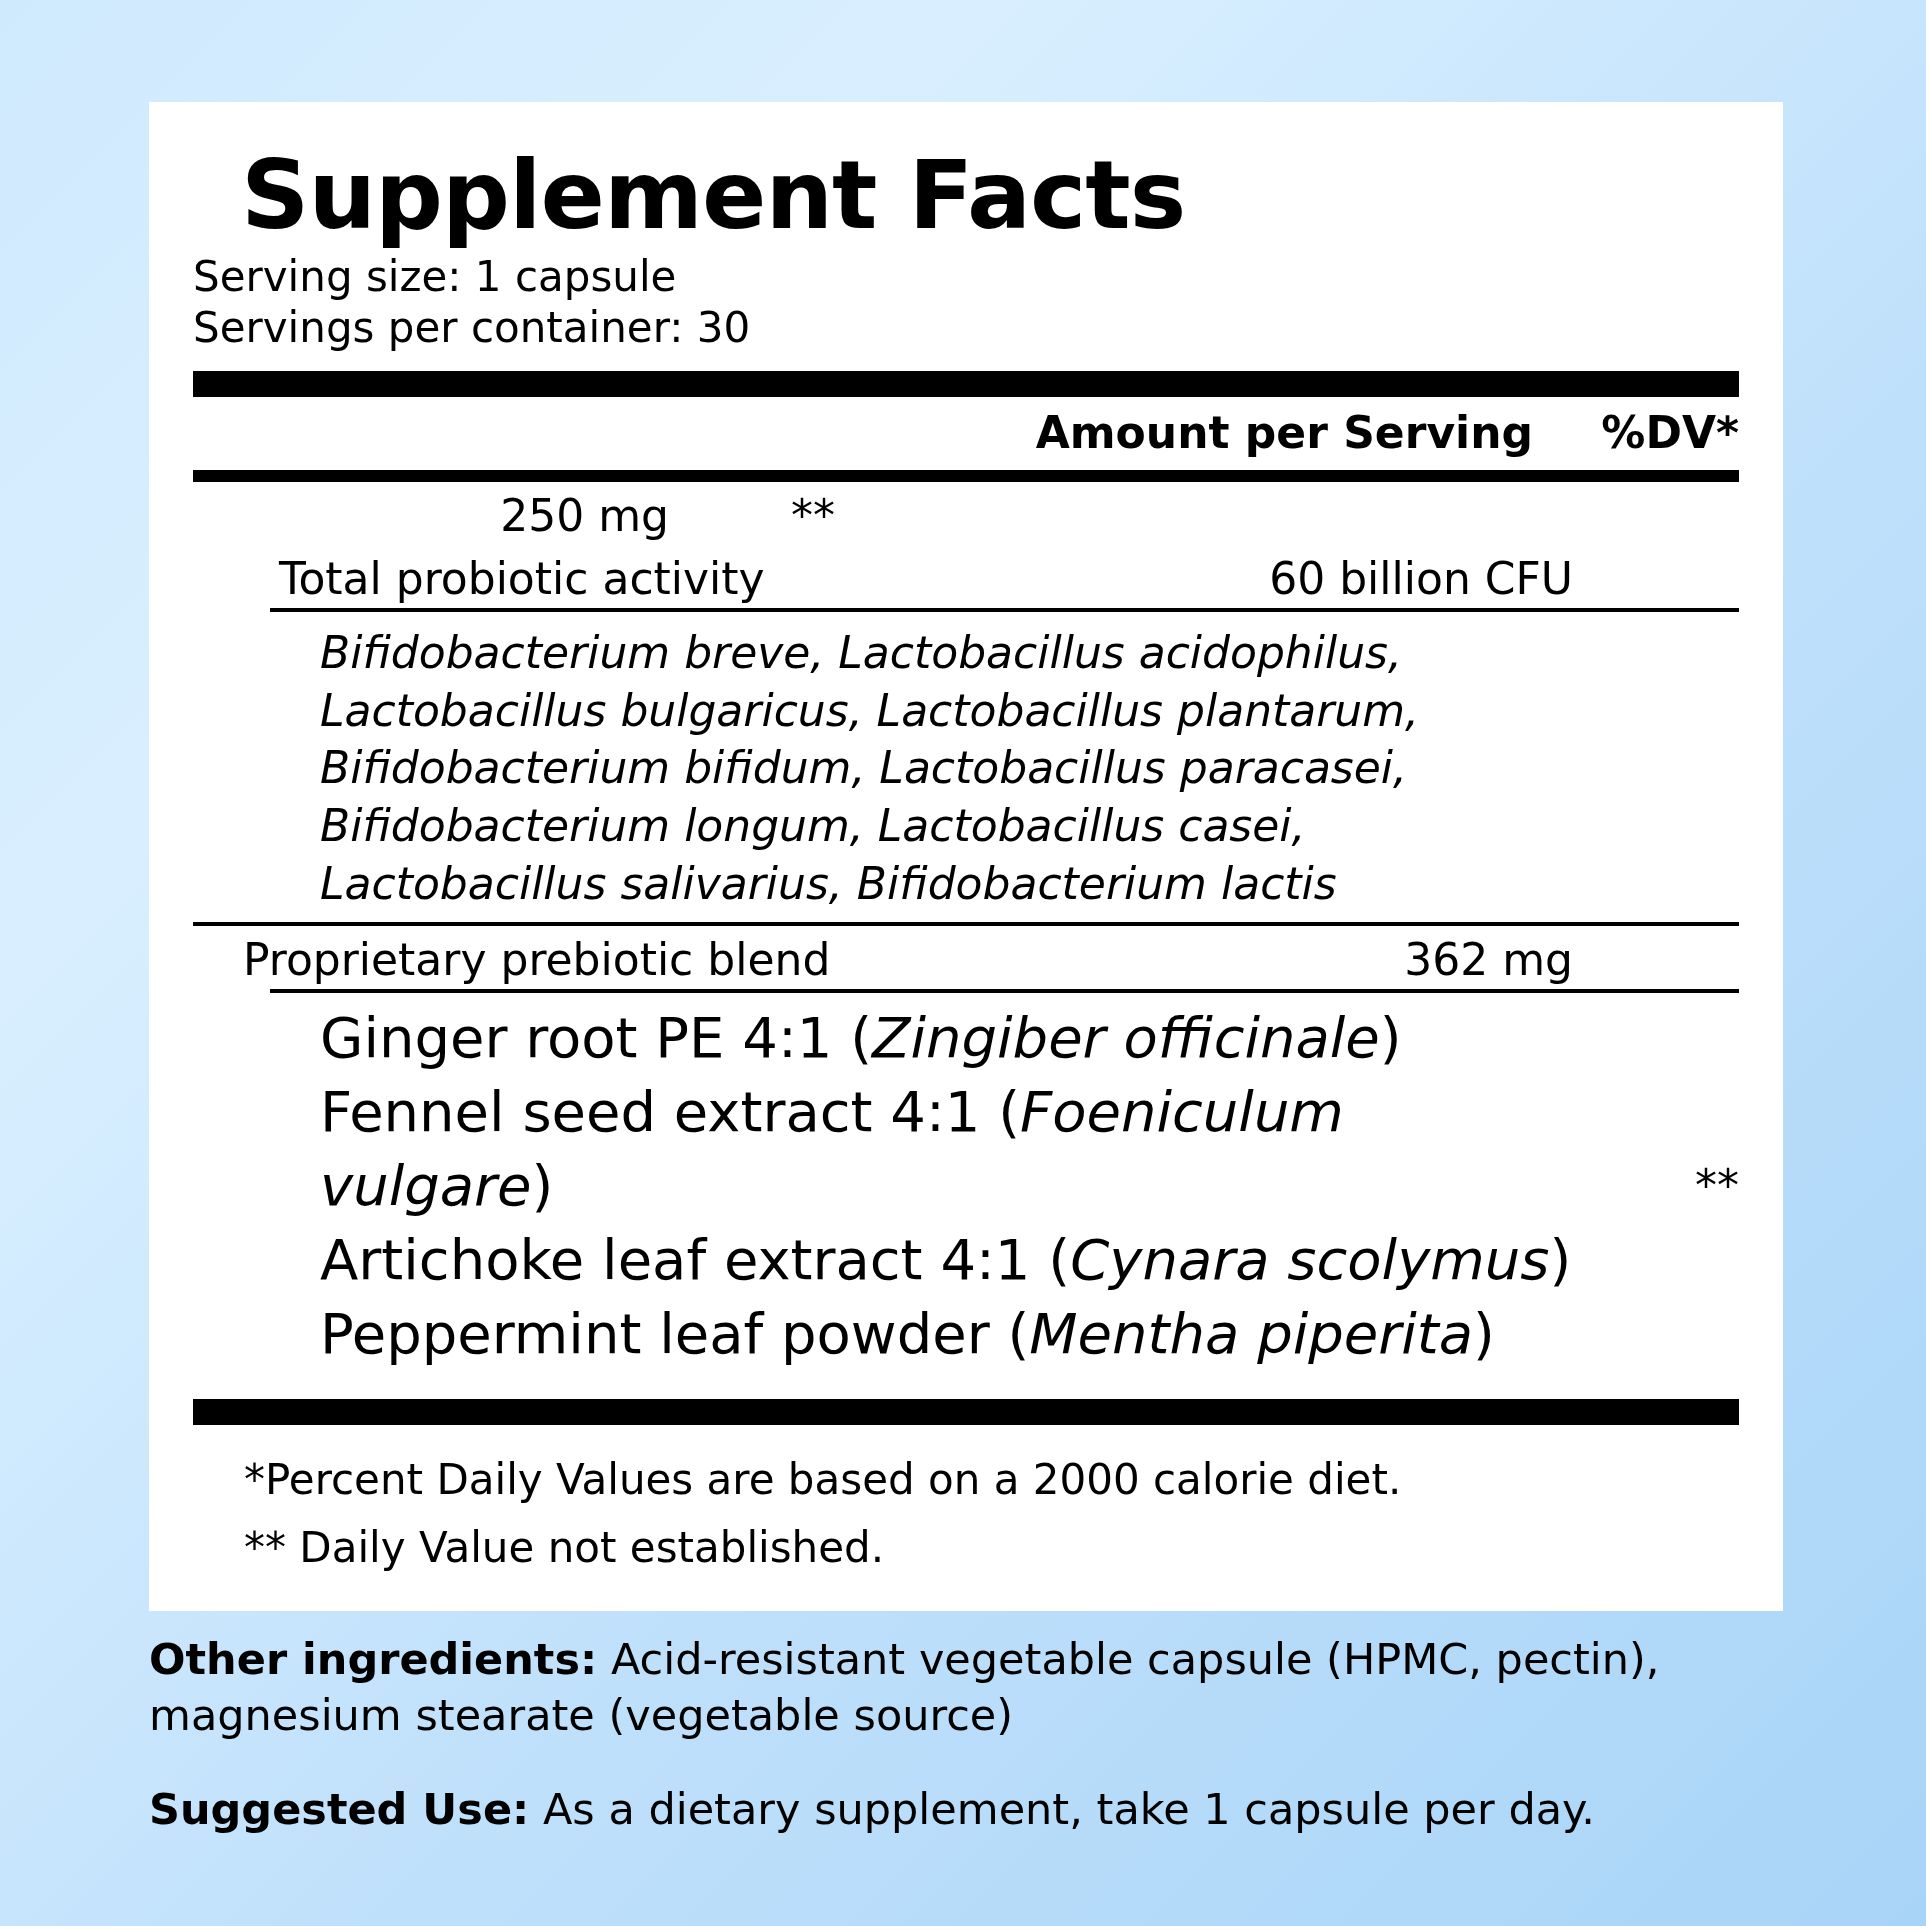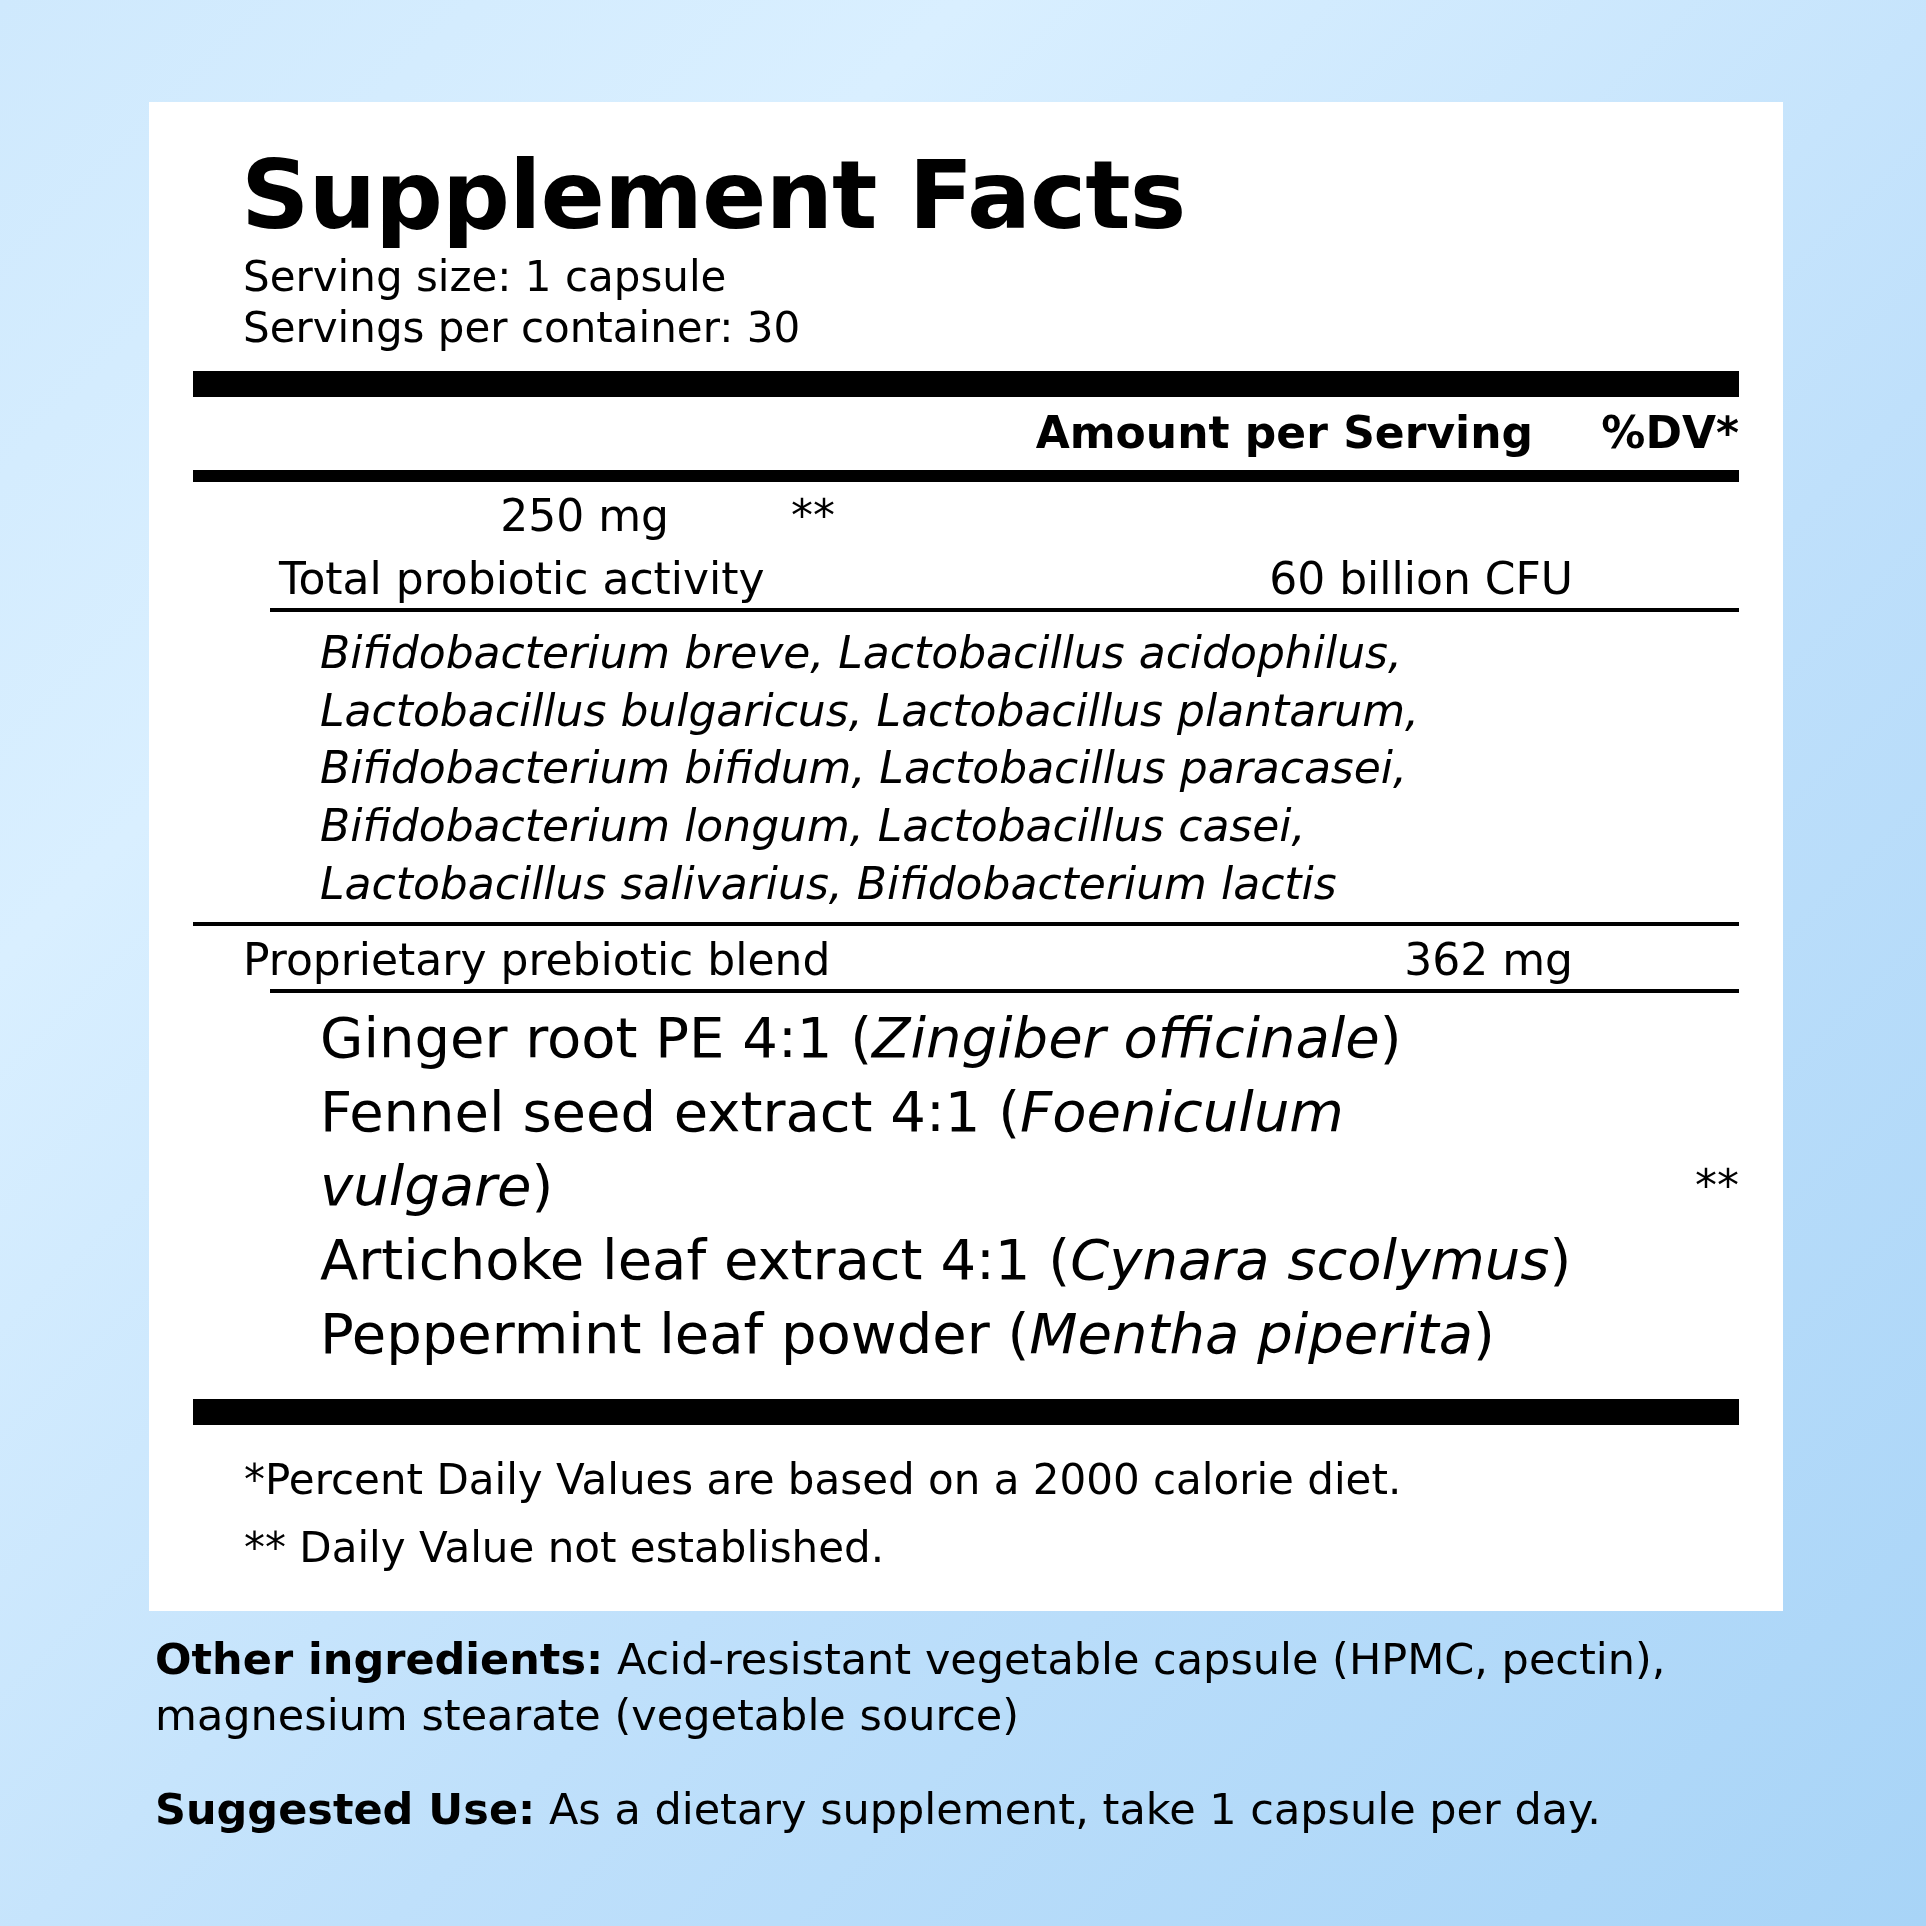--- a/index.html
+++ b/index.html
@@ -34,21 +34,20 @@
     font-weight: bold;
     line-height: 1.08;
     letter-spacing: -1px;
     color: #000;
     margin: 14px 0 4px 48px;
   }
   .serving-line {
     font-size: 42px;
     line-height: 1.22;
     color: #000;
-    margin-left: 50px;
   }
   .bar-thick {
     height: 26px;
     background: #000;
     margin: 18px 0 0 0;
   }
   .bar-medium {
     height: 12px;
     background: #000;
     margin: 0;
@@ -134,21 +133,21 @@
     line-height: 1.38;
     margin-left: 51px;
     padding-top: 10px;
     color: #000;
   }
   .footnote.first {
     padding-top: 26px;
   }
   .outside {
     position: absolute;
-    left: 155px;
+    left: 149px;
     width: 1643px;
     font-size: 43px;
     line-height: 1.3;
     color: #000;
   }
   .outside b {
     font-weight: bold;
   }
   #other-ingredients-block {
     top: 1632px;

